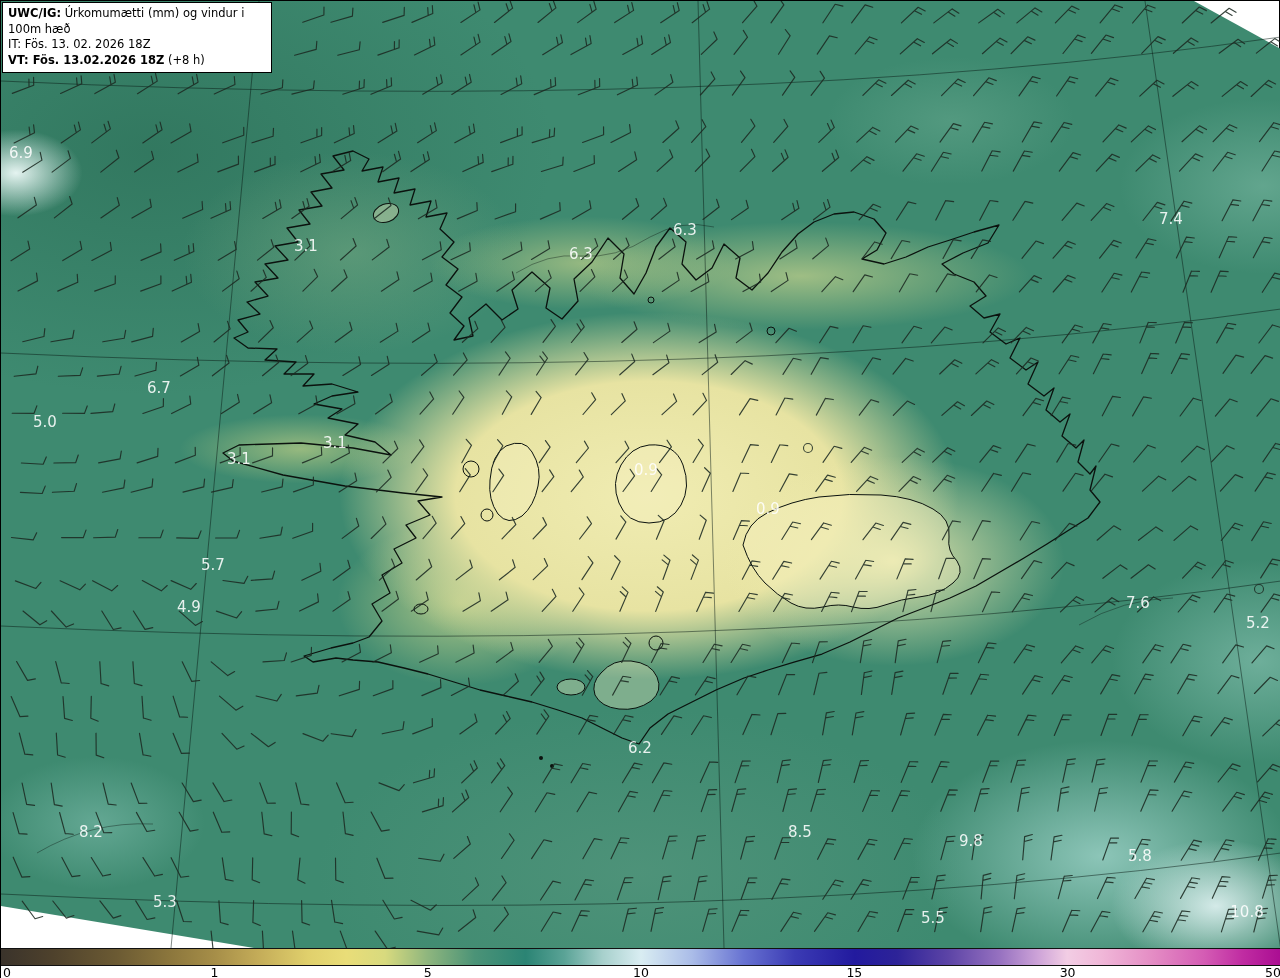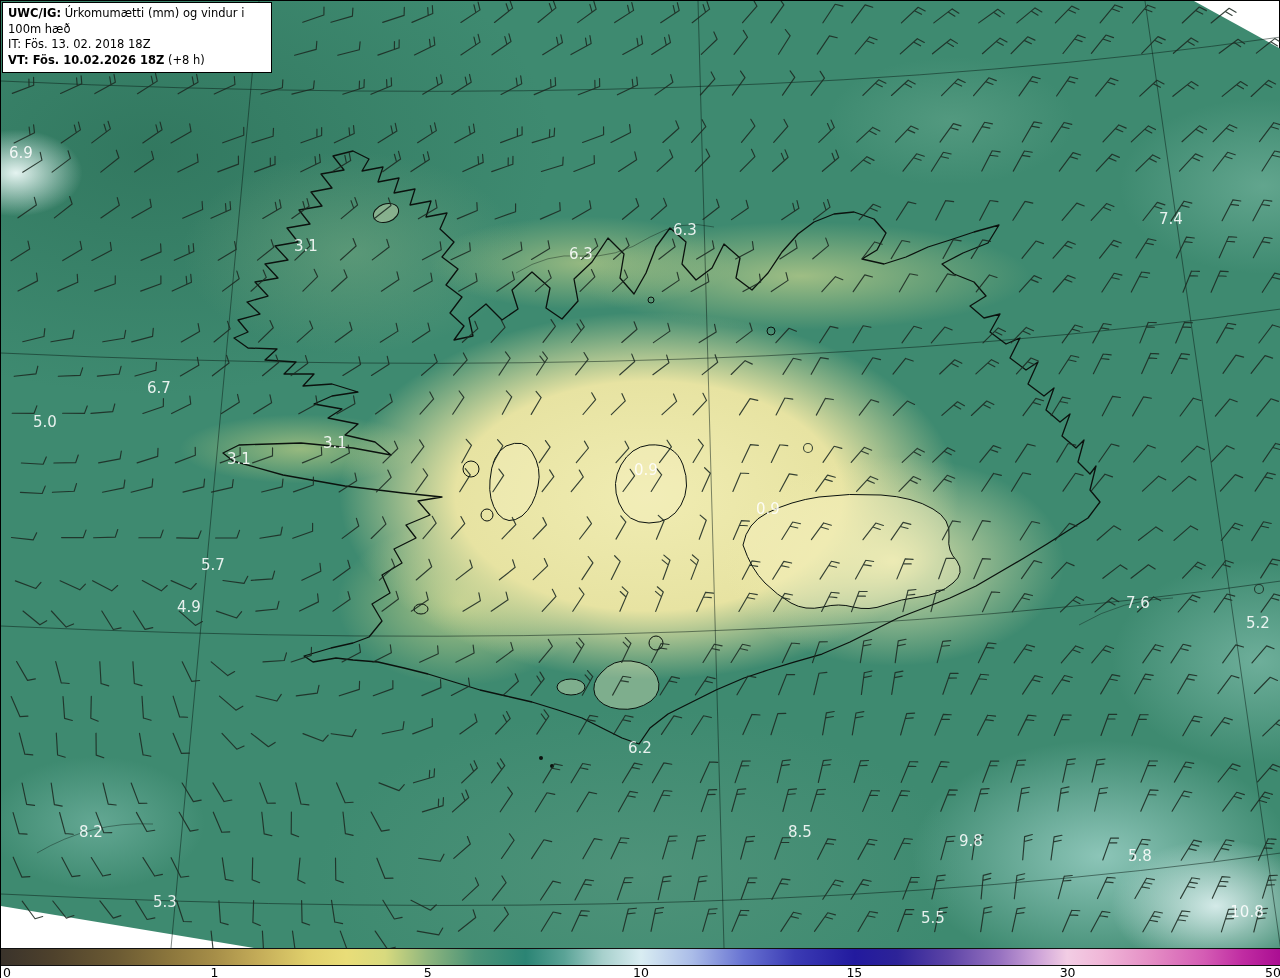--- a/index.html
+++ b/index.html
@@ -889,22 +889,22 @@
           <text x="970" y="845" class="clab">9.8</text>
           <text x="1139" y="860" class="clab">5.8</text>
           <text x="164" y="906" class="clab">5.3</text>
           <text x="932" y="922" class="clab">5.5</text>
           <text x="1246" y="916" class="clab">10.8</text>
         </g>
     </svg>
 
     <div class="title-box">
       <div><b>UWC/IG:</b><span> Úrkomumætti (mm) og vindur i 100m hæð</span></div>
-      <div><span>IT: Fös. 13. 02. 2018 18Z</span></div>
-      <div><b>VT: Fös. 10.02.2026 18Z</b><span> (+8 h)</span></div>
+      <div><span>IT: Fös. 13. 02. 2026 18Z</span></div>
+      <div><b>VT: Fös. 13.02.2026 18Z</b><span> (+8 h)</span></div>
     </div>
   </div>
 
   <div class="colorbar">
     <div class="colorbar-gradient" id="cb-grad" style="background: linear-gradient(90deg, rgb(58, 51, 43) 0%, rgb(78, 65, 44) 4%, rgb(107, 90, 51) 9%, rgb(138, 117, 60) 13%, rgb(166, 142, 72) 16.7%, rgb(195, 171, 88) 20%, rgb(224, 208, 108) 24%, rgb(233, 221, 120) 27%, rgb(216, 218, 126) 30%, rgb(143, 182, 126) 33.3%, rgb(75, 147, 119) 37%, rgb(43, 132, 116) 41%, rgb(90, 163, 150) 44%, rgb(167, 208, 204) 47%, rgb(217, 237, 242) 50%, rgb(170, 188, 232) 54%, rgb(104, 115, 210) 58%, rgb(59, 59, 180) 62%, rgb(34, 26, 158) 66.7%, rgb(45, 35, 152) 70%, rgb(92, 68, 166) 74%, rgb(150, 113, 192) 78%, rgb(205, 163, 216) 81%, rgb(242, 205, 228) 83.3%, rgb(240, 183, 216) 86%, rgb(228, 140, 196) 90%, rgb(212, 92, 180) 94%, rgb(192, 44, 162) 97%, rgb(170, 13, 146) 100%);"></div>
     <div class="colorbar-labels" id="cb-labels">
         <span class="first" style="left: 0%;">0</span>
         <span style="left: 16.67%;">1</span>
         <span style="left: 33.33%;">5</span>
         <span style="left: 50%;">10</span>

